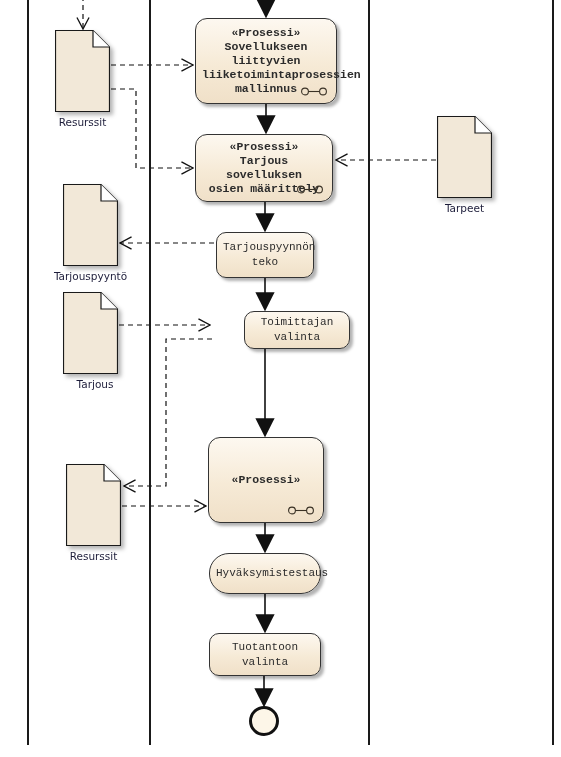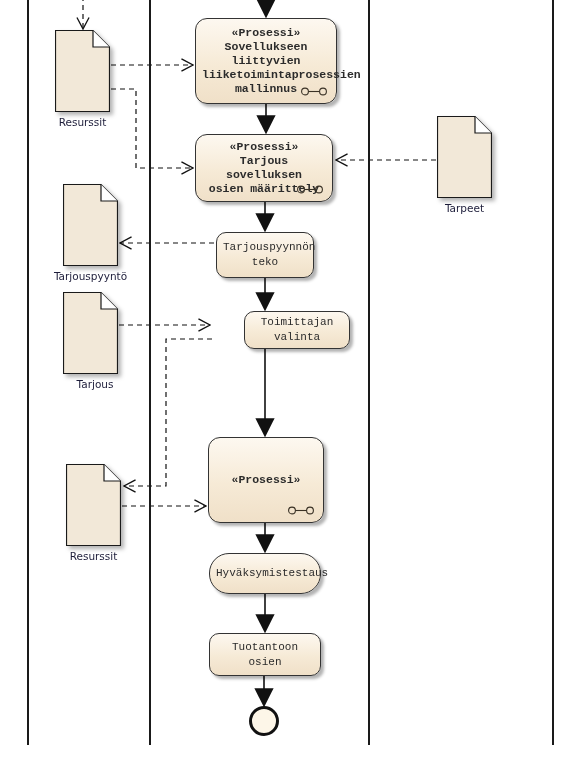--- a/index.html
+++ b/index.html
@@ -257,18 +257,18 @@
       <circle cx="22" cy="4.5" r="3.4" fill="none" stroke="#3a3226" stroke-width="1.1"></circle>
       <line x1="7.4" y1="4.5" x2="18.6" y2="4.5" stroke="#3a3226" stroke-width="1.1"></line>
     </svg>
   </div>
 
   <div class="node simple" style="left:209px;top:553px;width:112px;height:41px;border-radius:20px;">
     <span class="node-text">Hyväksymistestaus</span>
   </div>
 
   <div class="node simple" style="left:209px;top:633px;width:112px;height:43px;">
-    <span class="node-text">Tuotantoon osien</span>
+    <span class="node-text">Tuotantoon valinta</span>
   </div>
 
   <div class="final-node" style="left:249px;top:706px;"></div>
 
 </div>
 
 </body></html>

